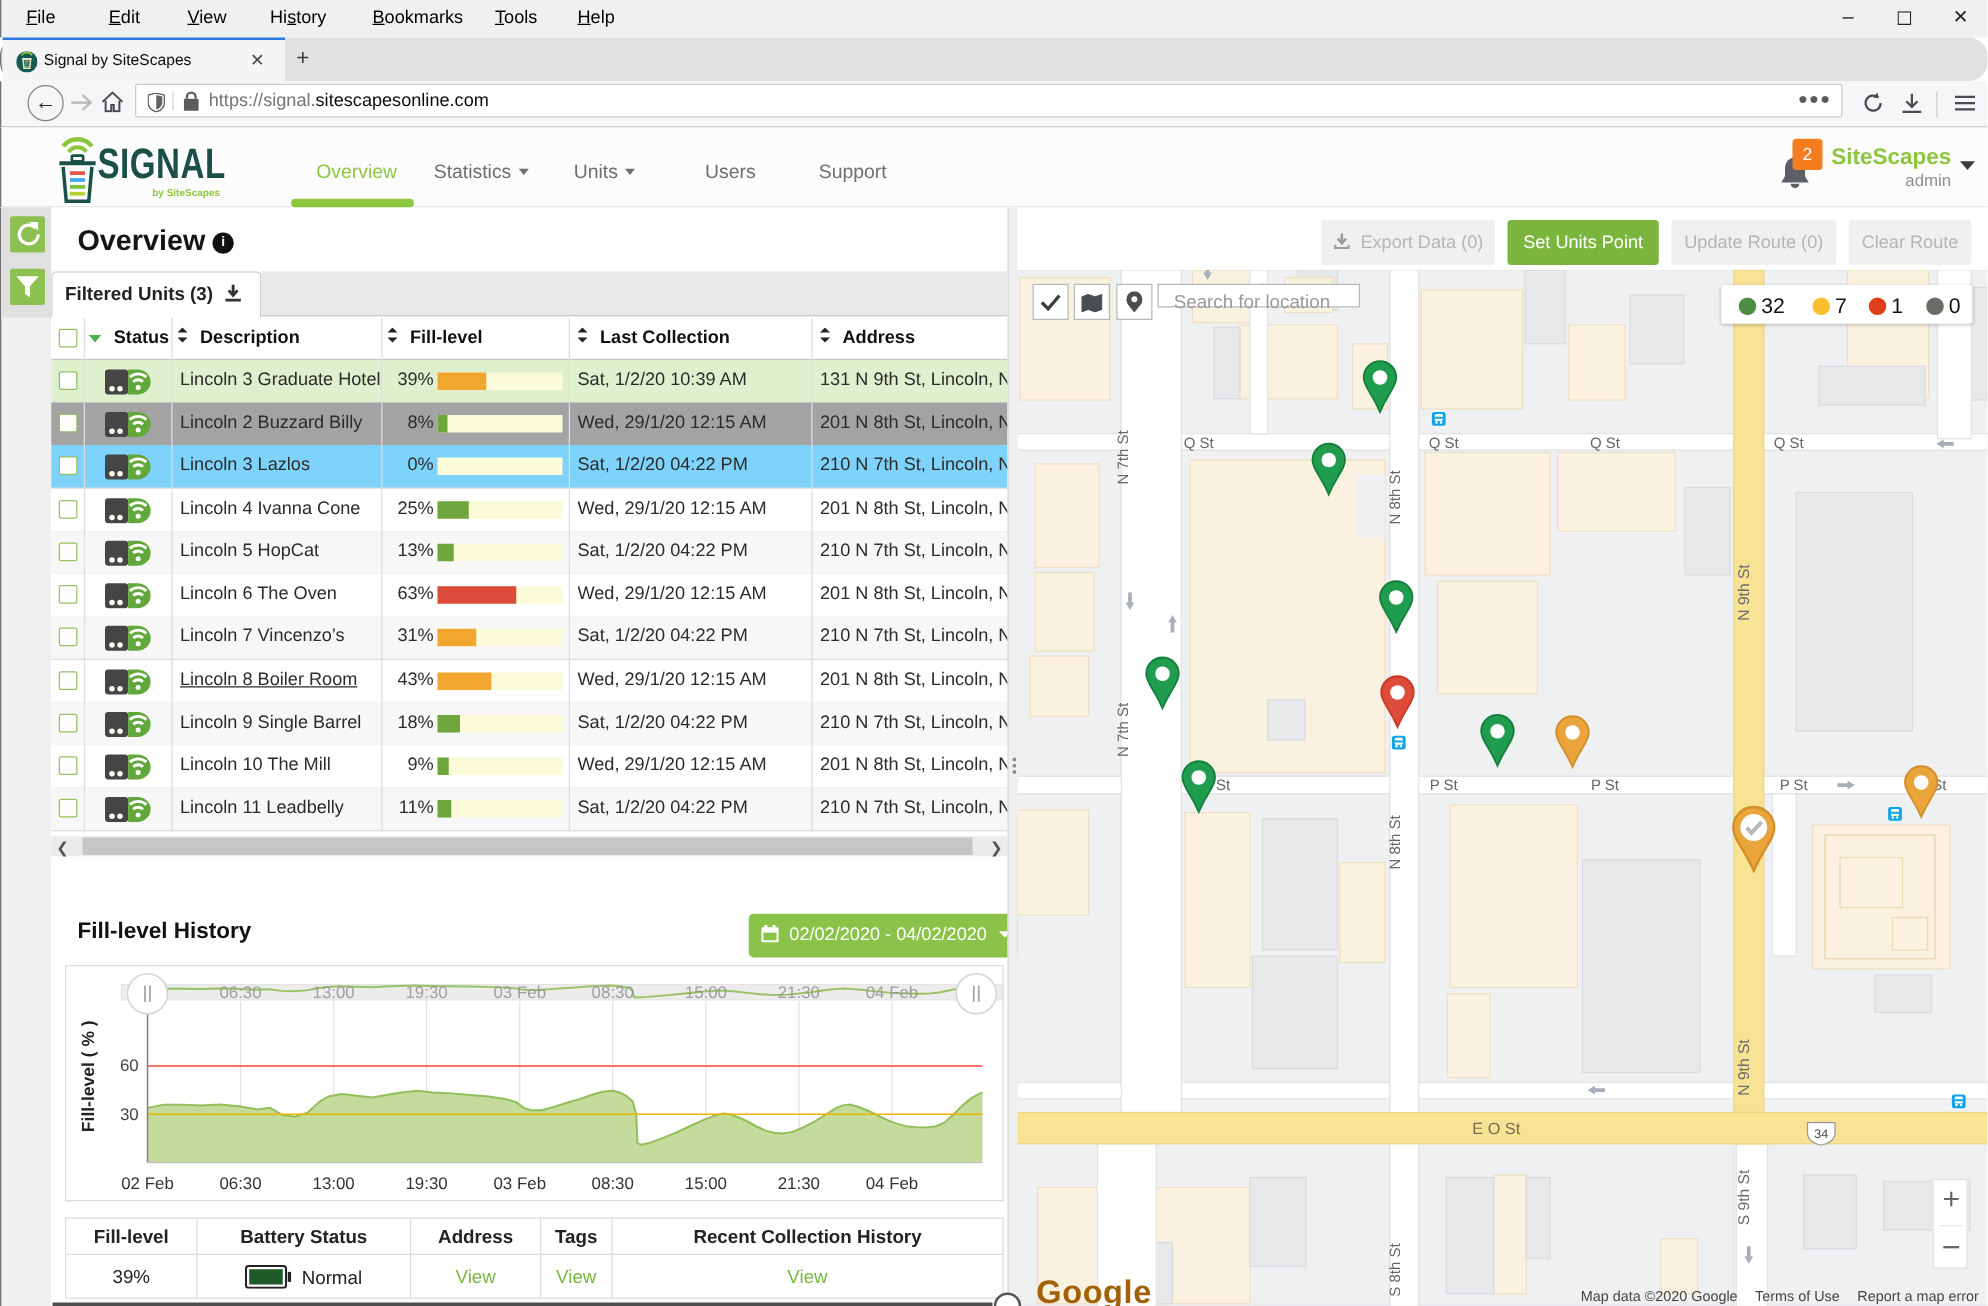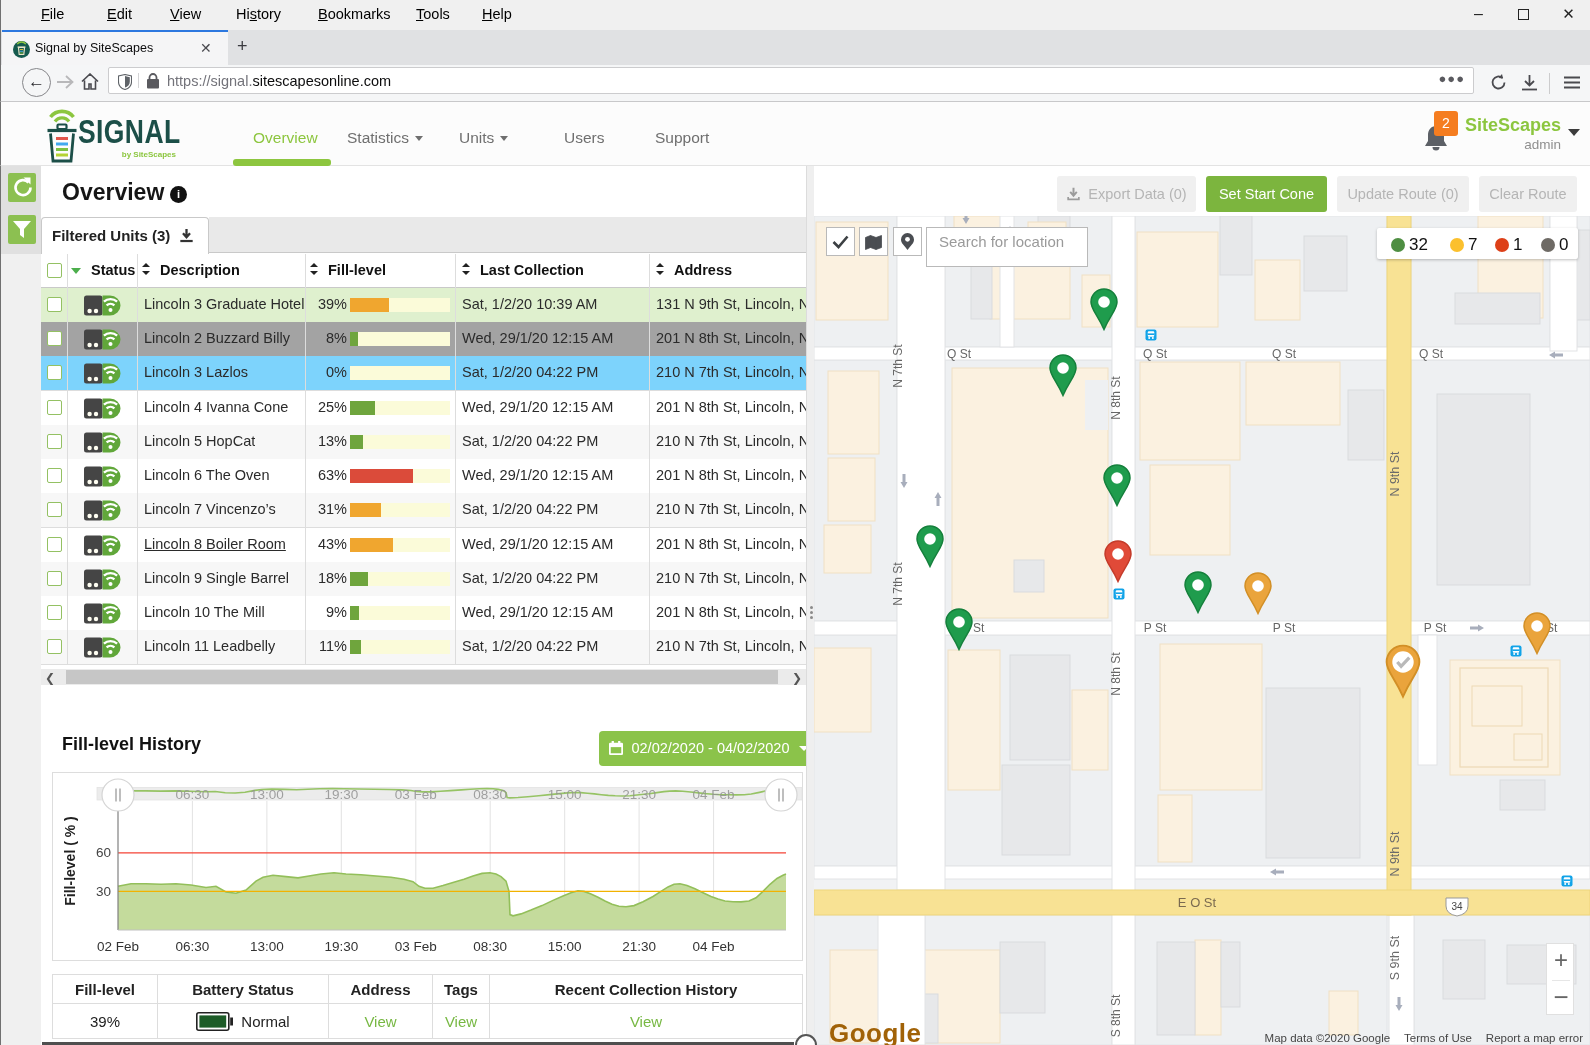--- a/index.html
+++ b/index.html
@@ -1,23 +1,23 @@
 <!DOCTYPE html>
 <html><head><meta charset="utf-8">
 <style>
 *{margin:0;padding:0;box-sizing:border-box;}
 html,body{width:1590px;height:1045px;overflow:hidden;}
 body{font-family:"Liberation Sans",sans-serif;position:relative;background:#fff;}
 .abs{position:absolute;}
 
 #menubar{left:0;top:0;width:1590px;height:30px;background:#f0f0f0;border-left:1px solid #707070;}
-#menubar span{position:absolute;top:6px;font-size:14.5px;color:#000;margin-left:20px;}
+#menubar span{position:absolute;top:6px;font-size:14.5px;color:#000;}
 #menubar u{text-decoration:underline;}
 .winbtn{position:absolute;top:0;width:45px;height:30px;color:#222;text-align:center;line-height:28px;font-size:14px;}
-#tabbar{left:0;top:30px;width:1590px;height:35px;background:#e0e1e3;border-left:1px solid #707070;}
+#tabbar{left:0;top:30px;width:1590px;height:35px;background:#e0e1e3;border-left:1px solid #707070;border-radius:15px;}
 #tab{position:absolute;left:1px;top:0;width:226px;height:35px;background:#f5f5f6;border-top:2px solid #2d78df;}
 #tab .title{position:absolute;left:33px;top:9px;font-size:12.5px;color:#0c0c0d;}
 #tab .close{position:absolute;left:198px;top:8px;font-size:14px;color:#4a4a4f;}
 #newtab{position:absolute;left:236px;top:6px;font-size:18px;color:#3a3a3f;font-weight:400;}
 #navbar{left:0;top:65px;width:1590px;height:37px;background:#f5f6f7;border-bottom:1px solid #c8c8ca;border-left:1px solid #707070;}
 #backbtn{left:22px;top:68px;width:29px;height:29px;border:1px solid #86868a;border-radius:50%;color:#2a2a2e;text-align:center;line-height:26px;font-size:17px;background:#f5f6f7;}
 #urlbar{left:108px;top:67px;width:1366px;height:27px;background:#fff;border:1px solid #ccccce;border-radius:2px;}
 #urlbar .sep{position:absolute;left:29px;top:5px;width:1px;height:15px;background:#d4d4d6;}
 #urltext{position:absolute;left:58px;top:4.5px;font-size:14.5px;color:#0c0c0d;}
 #urltext .dim{color:#73737a;}
@@ -67,21 +67,21 @@
 #chartbox{position:absolute;left:11px;top:85px;width:751px;height:189px;border:1px solid #ddd;}
 #infotable{position:absolute;left:11px;top:287px;width:751px;border-collapse:collapse;font-size:15px;color:#222;}
 #infotable th,#infotable td{border:1px solid #ddd;text-align:center;}
 #infotable th{height:29px;font-size:15px;}
 #infotable td{height:35px;}
 .viewlink{color:#77b843;}
 
 #vstrip{left:806px;top:166px;width:8px;height:879px;background:#efefef;border-left:1px solid #dcdcdc;}
 #map{left:814px;top:216px;width:776px;height:829px;background:#f1f2f4;overflow:hidden;}
 .mapbtn{position:absolute;top:11px;width:29px;height:29px;background:#fff;border:1px solid #b9b9b9;color:#3c4043;text-align:center;}
-#searchbox{position:absolute;left:112px;top:11px;width:162px;height:40px;background:#fff;border:1px solid #b9b9b9;font-size:15px;color:#9a9a9a;padding:5px 0 0 12px;}
+#searchbox{position:absolute;left:112px;top:11px;width:162px;height:19px;background:#fff;border:1px solid #b9b9b9;font-size:15px;color:#9a9a9a;padding:5px 0 0 12px;}
 #legend{position:absolute;left:563px;top:12px;width:201px;height:31px;background:#fff;border-radius:2px;box-shadow:0 1px 3px rgba(0,0,0,.25);font-size:17px;color:#111;}
 .ldot{display:inline-block;width:14px;height:14px;border-radius:50%;margin:0 4px 0 0;vertical-align:-2px;}
 #zoomctl{position:absolute;left:732px;top:727px;width:28px;height:72px;background:#fff;border:1px solid #e0e0e0;color:#666;}
 #gwm{position:absolute;left:15px;top:802px;font-size:26px;font-weight:bold;color:#a16207;letter-spacing:.5px;}
 #attrib{position:absolute;right:7px;top:816px;font-size:11.5px;color:#454545;}
 #attrib span{margin-left:14px;}
 </style></head>
 <body>
 <div class="abs" id="menubar">
  <span style="left:20px"><u>F</u>ile</span>
@@ -189,21 +189,21 @@
       <path d="M5 6h18l-7 8v9l-4-3v-6z" fill="#fff"></path>
     </svg>
 </div>
 <div class="abs" id="ovband"></div>
 <div class="abs" id="ovtitle">Overview</div>
 <div class="abs" id="infoi">i</div>
 <div class="hbtn" style="left:1057px;width:139px;"><svg width="15" height="14" viewBox="0 0 17 17" style="vertical-align:-2px;margin-right:7px">
       <path d="M8.5 1v8M4.5 6l4 4.5L12.5 6" fill="none" stroke="#9b9b9b" stroke-width="2.4"></path>
       <path d="M2 12v3h13v-3" fill="none" stroke="#9b9b9b" stroke-width="2"></path>
     </svg><span style="line-height:36px">Export Data (0)</span></div>
-<div class="hbtn" id="btn-start" style="left:1206px;width:121px;line-height:36px;">Set Start Cone</div>
+<div class="hbtn" id="btn-start" style="left:1206px;width:121px;line-height:36px;">Set Units Point</div>
 <div class="hbtn" style="left:1337px;width:132px;line-height:36px;">Update Route (0)</div>
 <div class="hbtn" style="left:1479px;width:98px;line-height:36px;">Clear Route</div>
 <div class="abs" id="ftabbg"></div>
 <div class="abs" id="ftab">Filtered Units (3) <svg width="15" height="15" viewBox="0 0 17 17" style="vertical-align:-2px;margin-left:4px">
       <path d="M8.5 1v8M4.5 6l4 4.5L12.5 6" fill="none" stroke="#333" stroke-width="2.6"></path>
       <path d="M1.5 13.5h14v2.5h-14z" fill="#333"></path>
     </svg></div>
 <div class="abs" id="tablewrap">
  <div class="thead">
   <div class="cb" style="top:9px"></div>

